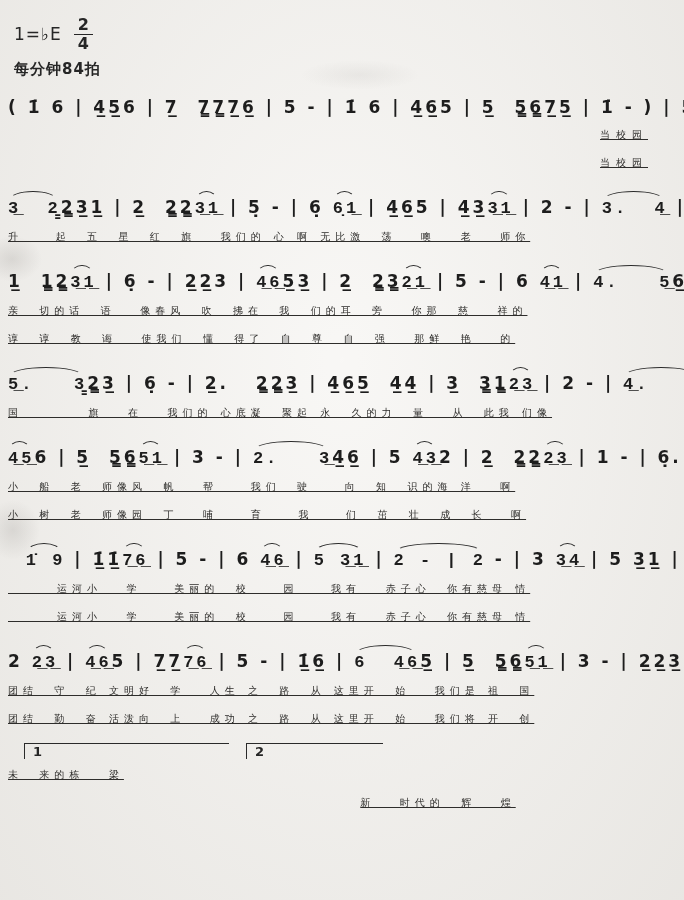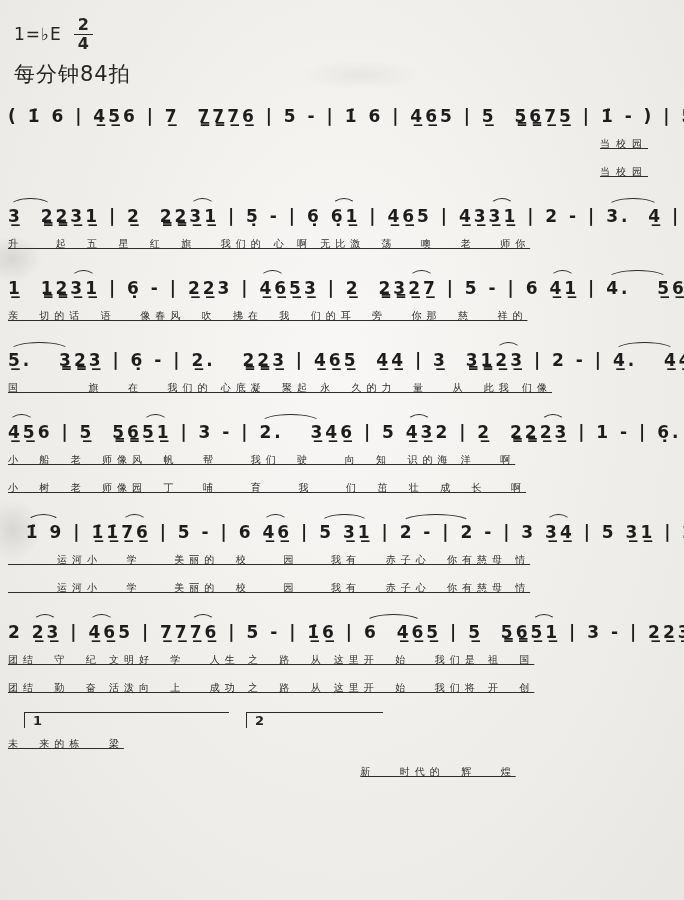--- a/index.html
+++ b/index.html
@@ -20,34 +20,34 @@
   .sm1{left:-18px;top:236px;width:60px;height:46px;}
   .sm2{left:-14px;top:500px;width:54px;height:60px;}
   .sm3{left:300px;top:60px;width:120px;height:30px;background:radial-gradient(closest-side, rgba(90,85,80,.07), rgba(90,85,80,0));}
 
   .score-header{margin:0 0 6px 6px;}
   .keyrow{display:flex;align-items:center;height:40px;}
   .key{font-size:17px;letter-spacing:1px;}
   .ts{display:inline-block;text-align:center;margin-left:12px;font-size:16px;font-weight:bold;line-height:16px;}
   .ts .num{display:block;border-bottom:1.6px solid #262626;padding:0 4px 1px;}
   .ts .den{display:block;padding-top:1px;}
-  .tempo{font-size:21px;margin-top:6px;letter-spacing:1px;}
+  .tempo{font-size:15px;margin-top:6px;letter-spacing:1px;font-weight:bold;}
 
   .system{margin-bottom:8px;}
   .notes{
     font-weight:bold;font-size:17px;line-height:24px;
     letter-spacing:3px;white-space:pre;color:#1d1d1d;
     padding:10px 0 2px 0;
   }
   .lyric{
     font-size:10px;height:28px;line-height:28px;
     letter-spacing:5px;white-space:pre;color:#2e2d2b;text-decoration:underline;
   }
   .lyr-right{text-align:right;padding-right:30px;letter-spacing:6px;}
-  .arc{position:relative;display:inline-block;white-space:pre;}
+  .arc{position:relative;display:inline-block;white-space:pre;font-family:Liberation Mono, monospace;}
   .arc::before{
     content:"";position:absolute;left:1px;right:4px;top:-6px;height:8px;
     border:1.6px solid #2a2a2a;border-bottom:none;
     border-left-color:transparent;border-right-color:transparent;
     border-radius:50% 50% 0 0 / 100% 100% 0 0;
   }
   .ending{position:relative;padding-top:20px;}
   .volta{
     position:absolute;top:2px;height:15px;
     border-top:1.7px solid #2a2a2a;border-left:1.7px solid #2a2a2a;
@@ -81,22 +81,23 @@
     <div class="lyric lyr-right">当校园</div>
     <div class="lyric lyr-right">当校园</div>
   </div>
 
   <div class="system">
     <div class="notes"><span class="arc">3̲  2̳</span>2̳3̲1̲ | 2̲  2̳2̳<span class="arc">3̲1̲</span> | 5̣ - | 6̣ <span class="arc">6̣1̲</span> | 4̲6̲5 | 4̲3̲<span class="arc">3̲1̲</span> | 2 - | <span class="arc">3.  4̲</span> | 5̲3̲ |</div>
     <div class="lyric">升    起  五  星  红  旗   我们的 心 啊 无比激  荡   噢   老   师你</div>
   </div>
 
   <div class="system">
-    <div class="notes">1̲  1̳2̳<span class="arc">3̲1̲</span> | 6̣ - | 2̲2̲3 | <span class="arc">4̲6̲</span>5̲3̲ | 2̲  2̳3̳<span class="arc">2̲7̲</span> | 5 - | 6 <span class="arc">4̲1̲</span> | <span class="arc">4.   5̲</span>6̲6̲ |</div>
+    <div class="notes">1̲  1̳2̳<span class="arc">3̲1̲</span> | 6̣ - | 2̲2̲3 | <span class="arc">4̲6̲</span>5̲3̲ | 2̲  2̳3̳<span class="arc">2̲1̲</span> | 5 - | 6 <span class="arc">4̲1̲</span> | <span class="arc">4.   5̲</span>6̲6̲ |</div>
     <div class="lyric">亲  切的话  语   像春风  吹  拂在  我  们的耳  旁   你那  慈   祥的</div>
+    <div class="lyric">谆  谆  教  诲   使我们  懂  得了  自  尊  自  强   那鲜  艳   的</div>
   </div>
 
   <div class="system">
     <div class="notes"><span class="arc">5̲.   3̳</span>2̳3̲ | 6̣ - | 2̲.   2̳2̳3̲ | 4̲6̲5̲  4̲4̲ | 3̲  3̳1̳<span class="arc">2̲3̲</span> | 2 - | <span class="arc">4̲.   4̲</span>4̲  4̲1̲ |</div>
     <div class="lyric">国        旗   在   我们的 心底凝  聚起 永  久的力  量   从  此我 们像</div>
   </div>
 
   <div class="system">
     <div class="notes"><span class="arc">4̲5̲</span>6 | 5̲  5̳6̳<span class="arc">5̲1̲</span> | 3 - | <span class="arc">2.   3̲</span>4̲6̲ | 5 <span class="arc">4̲3̲</span>2 | 2̲  2̳2̳<span class="arc">2̲3̲</span> | 1 - | 6̣.  7̣ |</div>
     <div class="lyric">小  船  老  师像风  帆   帮    我们  驶    向  知  识的海 洋   啊</div>

